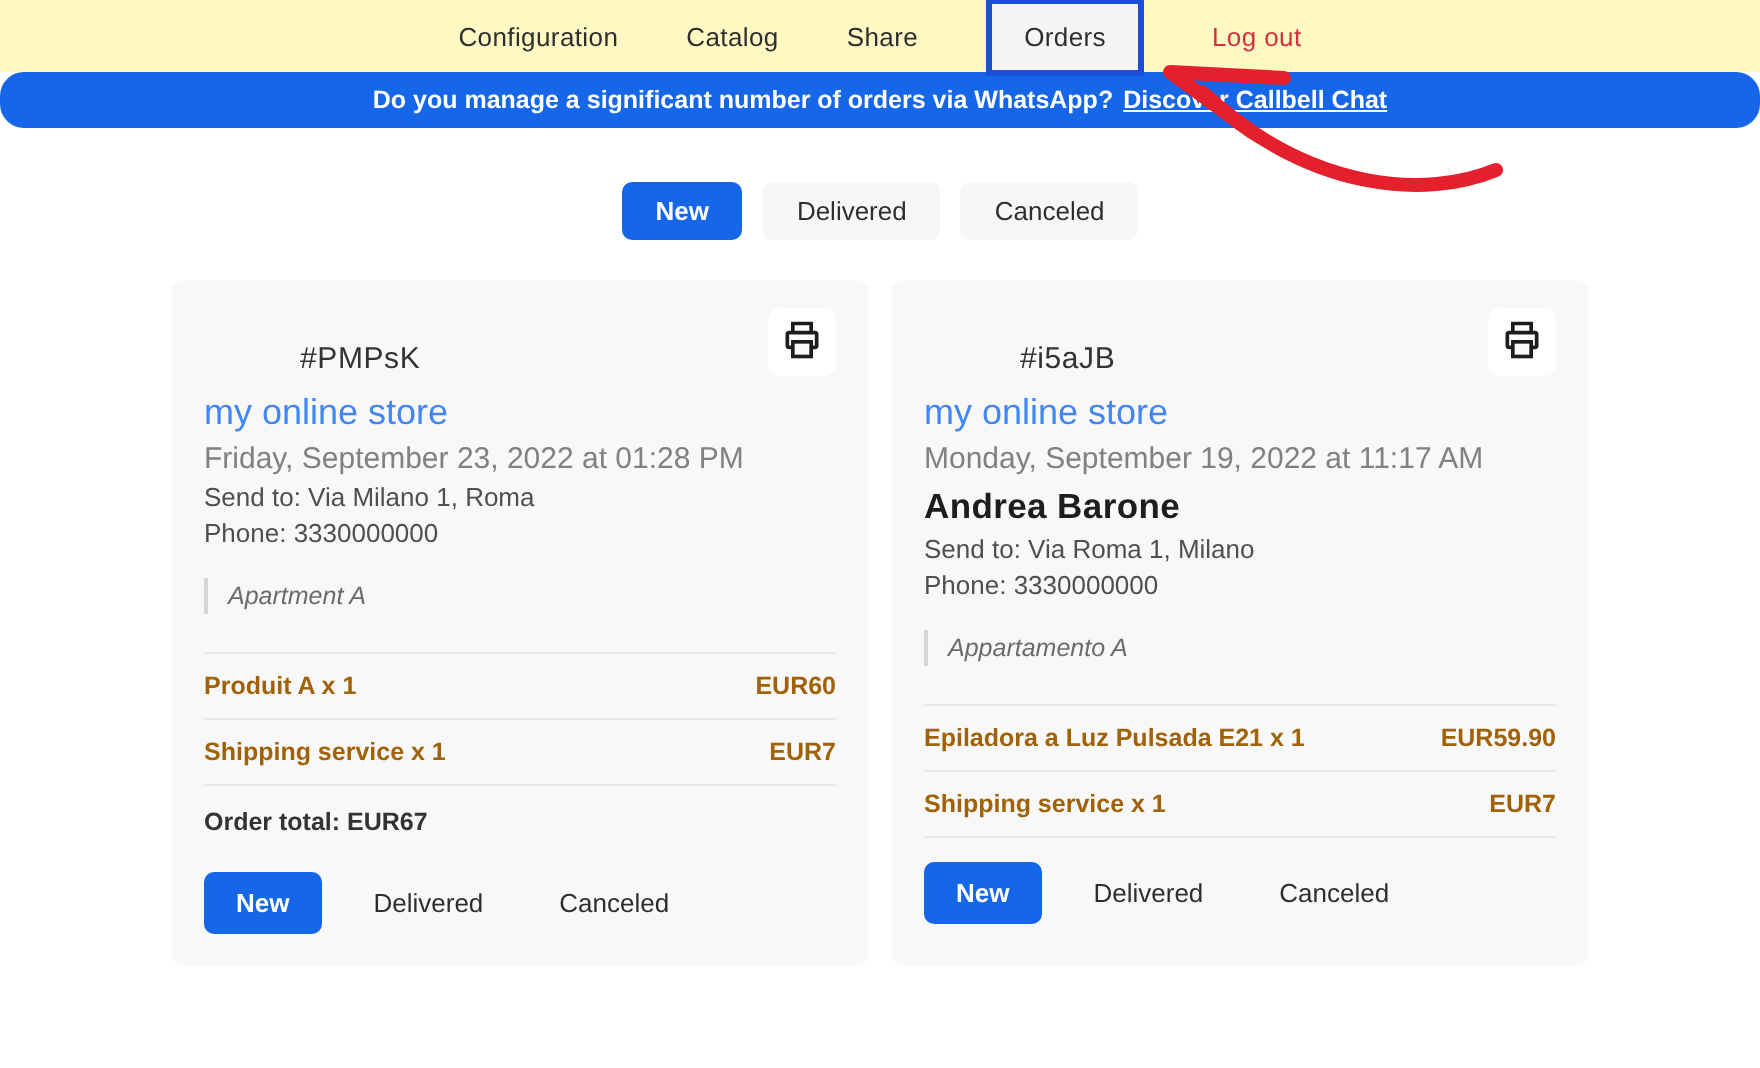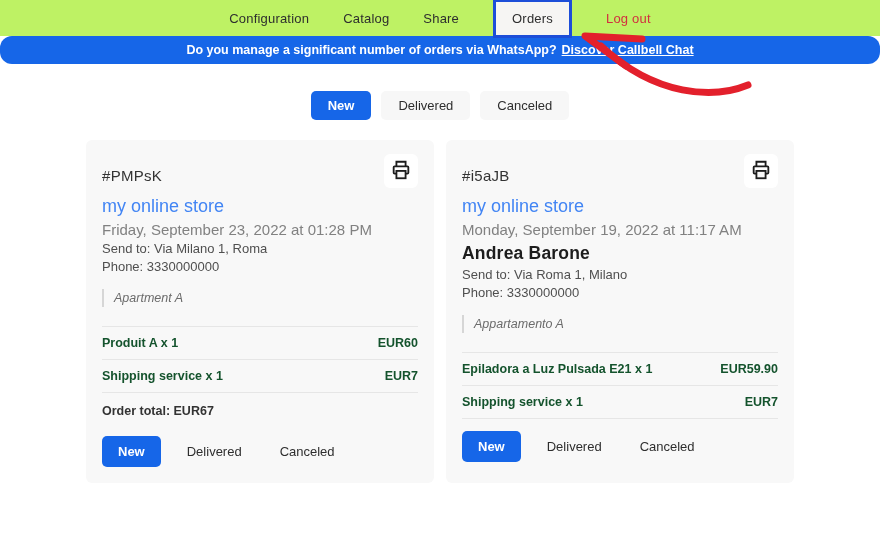--- a/index.html
+++ b/index.html
@@ -1,48 +1,48 @@
 <!DOCTYPE html>
 <html><head>
 <meta charset="utf-8">
 <style>
   * { margin: 0; padding: 0; box-sizing: border-box; }
   html, body { width: 880px; height: 534px; background: #ffffff; overflow: hidden; }
   body { font-family: "Liberation Sans", "DejaVu Sans", sans-serif; position: relative; color: #2b2b2b; }
 
   
-  .topnav { height: 36px; display: flex; align-items: center; justify-content: center; gap: 34px; background: #bef264; }
+  .topnav { height: 36px; display: flex; align-items: center; justify-content: center; gap: 34px; background: #fef9c3; }
   .nav-item { font-size: 13px; color: #2e2e2e; cursor: pointer; letter-spacing: .2px; }
   .nav-item.orders-wrap { border: 3px solid #1d4ed8; background: #f6f5f3; padding: 9px 16px; }
   .nav-item.logout { color: #d22f3f; }
 
   
   .banner { height: 28px; background: #1666e8; display: flex; align-items: center; justify-content: center; gap: 5px; }
   .banner, .banner a { color: #fff; font-size: 12.5px; font-weight: bold; border-radius: 12px; }
   .banner a { text-decoration: underline; cursor: pointer; }
 
   
   .filters { margin-top: 27px; display: flex; justify-content: center; gap: 10px; }
   .filter-btn { font-size: 13px; padding: 7px 17px; border-radius: 5px; background: #f7f7f7; color: #2e2e2e; border: none; cursor: pointer; font-family: inherit; }
   .filter-btn.active { background: #1666e8; color: #fff; font-weight: bold; }
 
   
   .cards { width: 708px; margin: 20px auto 0; display: flex; gap: 12px; }
   .card { width: 348px; background: #f8f8f8; border-radius: 6px; padding: 14px 16px 16px; }
-  .card-head { display: flex; justify-content: space-between; align-items: center; }
+  .card-head { display: flex; justify-content: space-between; align-items: flex-end; margin-left: 48px; }
   .order-id { font-size: 15px; color: #333; padding-top: 8px; letter-spacing: .3px; }
   .print-btn { width: 34px; height: 34px; background: #fff; border: none; border-radius: 6px; display: flex; align-items: center; justify-content: center; cursor: pointer; }
   .store-link { display: inline-block; margin-top: 8px; font-size: 18px; color: #4285f4; cursor: pointer; text-decoration: none; }
   .order-date { margin-top: 4px; font-size: 15px; color: #818181; }
   .customer { margin-top: 5px; font-size: 17.5px; font-weight: bold; color: #1d1d1d; letter-spacing: .2px; }
   .addr, .phone { margin-top: 3px; font-size: 13px; color: #4f4f4f; }
   .note { margin-top: 15px; font-size: 12.5px; font-style: italic; color: #6b6b6b; border-left: 2px solid #d6d6d6; padding: 2px 0 2px 10px; }
   .items { margin-top: 19px; border-top: 1px solid #e6e6e6; }
   .item-row { display: flex; justify-content: space-between; padding: 9px 0; border-bottom: 1px solid #e6e6e6; }
-  .item-name, .item-price { font-size: 12.5px; font-weight: bold; color: #14532d; }
+  .item-name, .item-price { font-size: 12.5px; font-weight: bold; color: #a16207; }
   .total-row { text-align: left; padding: 11px 0 6px; font-size: 12.5px; font-weight: bold; color: #333; }
   .card-actions { margin-top: 12px; display: flex; align-items: center; gap: 14px; }
   .status-btn { font-size: 13px; border: none; background: transparent; color: #2e2e2e; padding: 8px 12px; cursor: pointer; font-family: inherit; }
   .status-btn.active { background: #1666e8; color: #fff; border-radius: 5px; padding: 8px 16px; font-weight: bold; }
 
   
   .annotation-layer { position: absolute; left: 0; top: 0; width: 880px; height: 534px; pointer-events: none; }
 </style>
 </head>
 <body>

